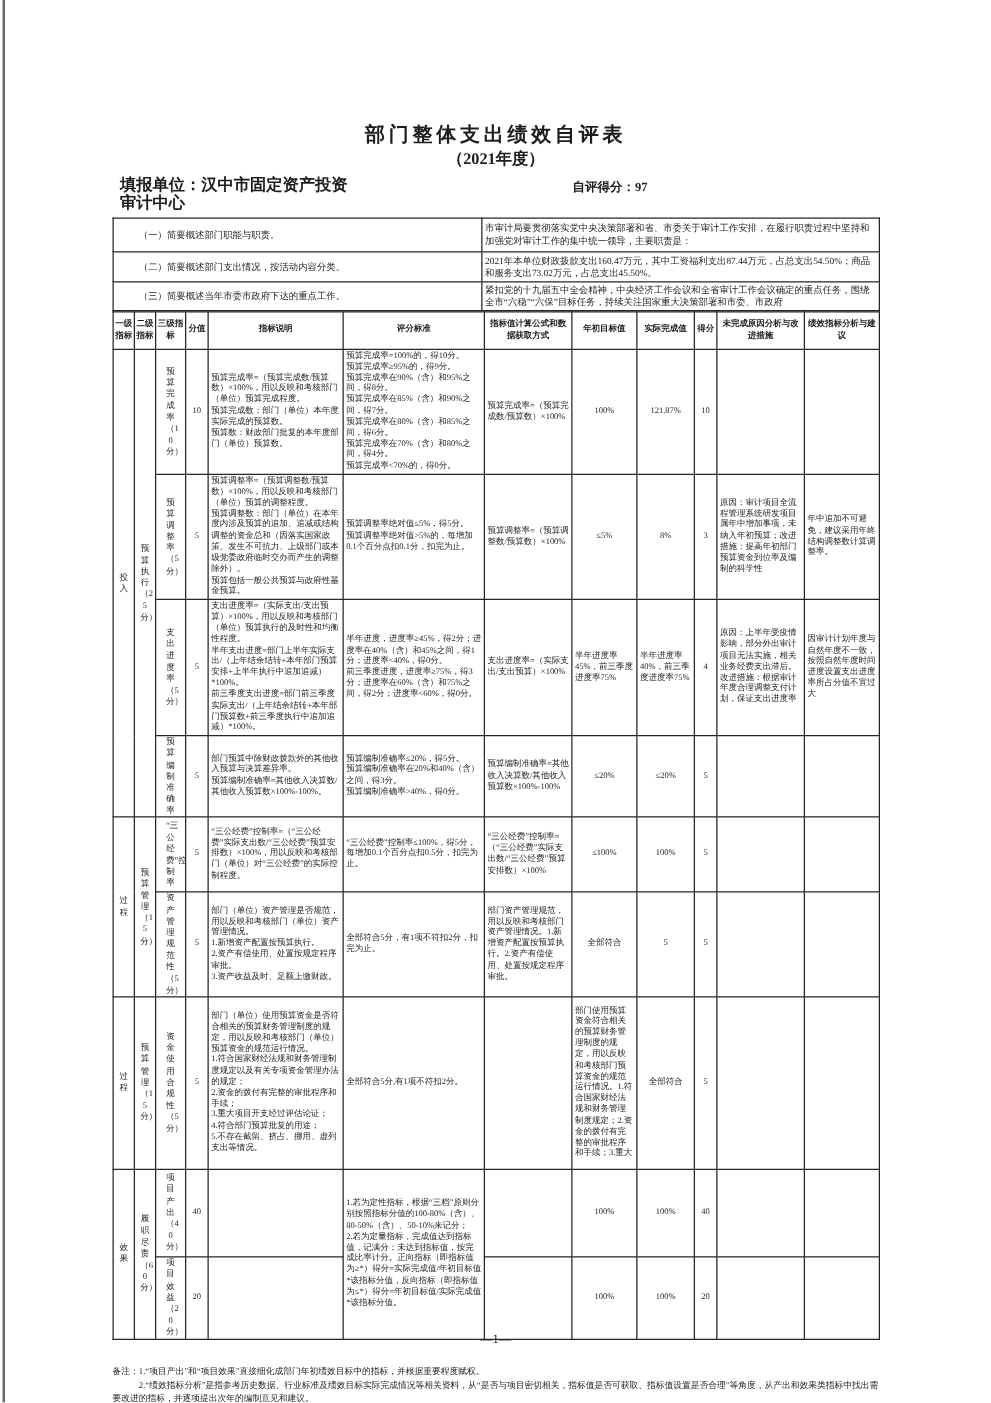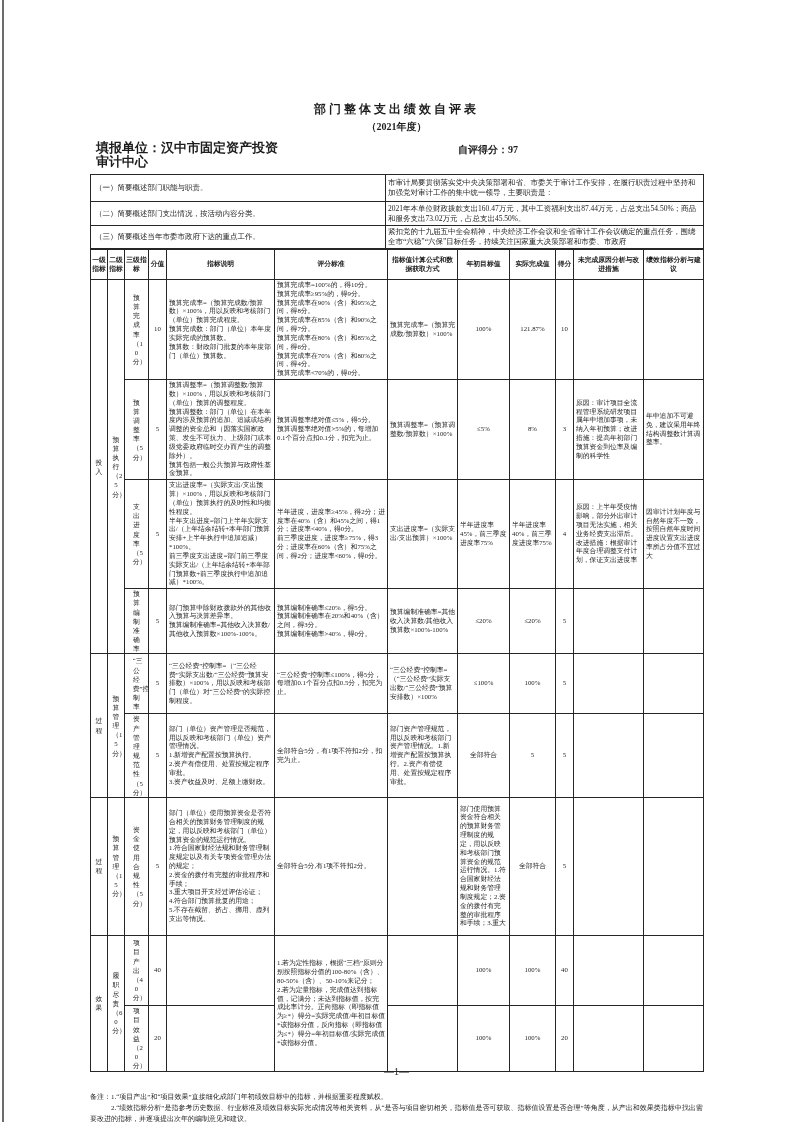--- a/index.html
+++ b/index.html
@@ -3,29 +3,29 @@
 <meta charset="utf-8">
 <style>
   * { box-sizing: border-box; }
   html,body { margin:0; padding:0; }
   body {
     width:793px; height:1122px; background:#ffffff; position:relative; overflow:hidden;
     font-family:"Liberation Serif","DejaVu Serif",serif; color:#1d1d1d;
   }
   .scan-edge { position:absolute; left:2px; top:0; width:2px; height:1122px; background:#3a3a3a; opacity:.75; }
   .content { position:absolute; left:90px; top:98px; width:613px; }
-  .doc-title { text-align:center; font-size:12px; font-weight:bold; letter-spacing:3px; line-height:22px; }
-  .doc-subtitle { text-align:center; font-size:10px; font-weight:bold; line-height:12px; margin-top:1px; }
+  .doc-title { text-align:center; font-size:16px; font-weight:bold; letter-spacing:3px; line-height:22px; }
+  .doc-subtitle { text-align:center; font-size:13px; font-weight:bold; line-height:12px; margin-top:1px; }
   .unit-row { position:relative; margin:8px 0 3px 6px; min-height:30px; }
   .unit { width:185px; font-size:13px; font-weight:bold; line-height:14px; }
   .score { position:absolute; left:362px; top:2px; font-size:10px; font-weight:bold; }
   table { border-collapse:collapse; table-layout:fixed; width:613px; }
   td, th { border:1px solid #262626; padding:1px 2px; vertical-align:middle; overflow:hidden; }
   .t-summary { font-size:7.5px; }
-  .t-summary .lab { text-align:left; padding-left:4px; line-height:10px; }
+  .t-summary .lab { text-align:left; padding-left:20px; line-height:10px; }
   .t-summary .val { text-align:left; line-height:10px; }
   .t-main { font-size:6.8px; line-height:1.3; }
   .t-main th { font-weight:bold; text-align:center; padding:1px; }
   .txt { text-align:left; white-space:pre-line; vertical-align:middle; }
   .ctr { text-align:center; }
   .vcell { text-align:center; padding:0; }
   .vlabel { width:1.1em; margin:0 auto; word-break:break-all; line-height:1.35; text-align:center; }
   .hr1 { height:27px; } .hr2 { height:24px; } .hr3 { height:23px; }
   .mh  { height:30px; }
   .r1 { height:100px; } .r2 { height:100px; } .r3 { height:88px; }

